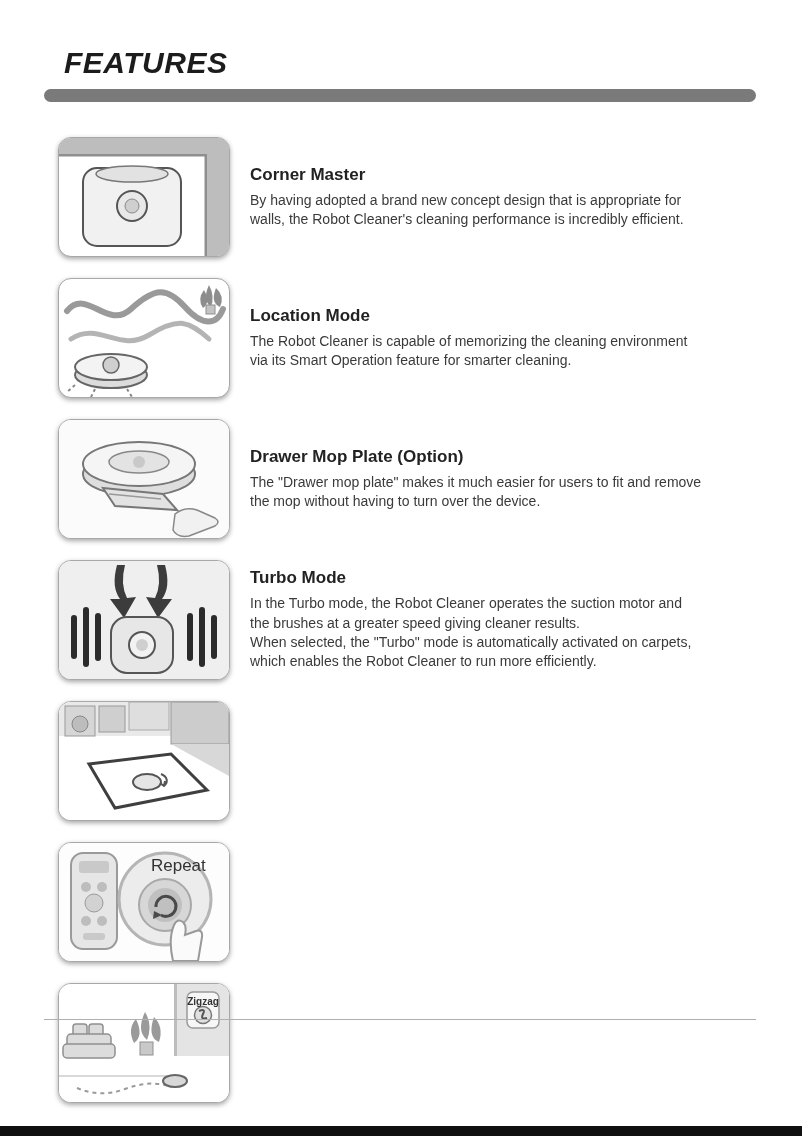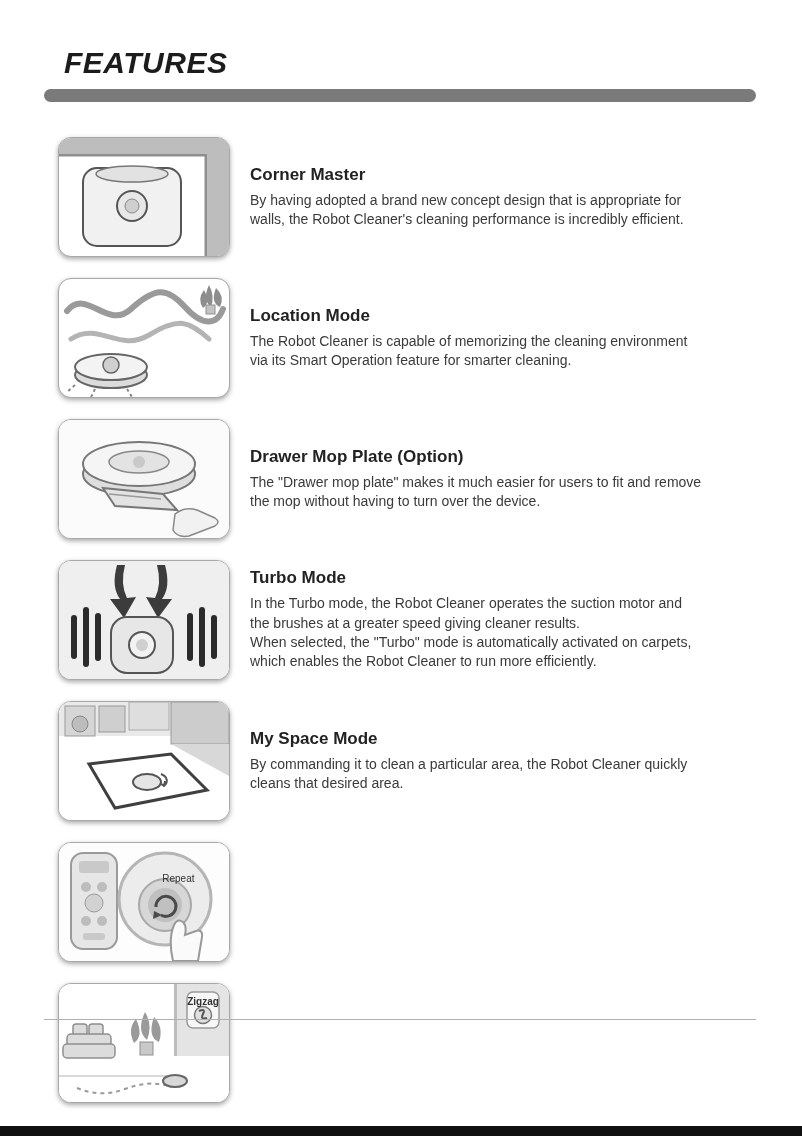--- a/index.html
+++ b/index.html
@@ -58,23 +58,23 @@
   }
   .thumb svg { display: block; width: 100%; height: 100%; }
   .thumb-label {
     position: absolute;
     color: #333333;
     font-weight: 400;
     white-space: nowrap;
   }
   .label-repeat {
     left: 62%;
-    top: 30px;
+    top: 13px;
     transform: translateX(-50%);
-    font-size: 10px;
+    font-size: 17px;
     padding-left: 28px;
   }
   .label-zigzag {
     left: 84.7%;
     top: 12px;
     transform: translateX(-50%);
     font-size: 10px;
     font-weight: bold;
   }
   .feature-text {
@@ -225,25 +225,20 @@
           <circle cx="21" cy="22" r="8" fill="#bdbdbd" stroke="#888"></circle>
           <rect x="40" y="4" width="26" height="26" fill="#cfcfcf" stroke="#999"></rect>
           <rect x="70" y="0" width="40" height="28" fill="#dedede" stroke="#aaa"></rect>
           <rect x="112" y="0" width="58" height="42" fill="#cccccc" stroke="#999"></rect>
           <path d="M112 42 L170 74 L170 42 Z" fill="#d8d8d8"></path>
           <path d="M30 62 L112 52 L148 88 L56 106 Z" fill="none" stroke="#3f3f3f" stroke-width="3"></path>
           <ellipse cx="88" cy="80" rx="14" ry="8" fill="#e5e5e5" stroke="#555" stroke-width="2"></ellipse>
           <path d="M102 72 a12 8 0 0 1 3 12 l-4 -3 m4 3 l1 -5" fill="none" stroke="#555" stroke-width="2"></path>
         </svg>
       </div>
-      <div class="feature-text">
-        <h2 class="feature-title">My Space Mode</h2>
-        <p class="feature-desc">By commanding it to clean a particular area, the Robot Cleaner quickly
-cleans that desired area.</p>
-      </div>
     </div>
 
     <div class="feature-row">
       <div class="thumb">
         <svg viewBox="0 0 170 118">
           <rect width="170" height="118" fill="#fdfdfd"></rect>
           <g>
             <rect x="12" y="10" width="46" height="96" rx="12" fill="#e6e6e6" stroke="#9a9a9a" stroke-width="2"></rect>
             <rect x="20" y="18" width="30" height="12" rx="3" fill="#c9c9c9"></rect>
             <circle cx="27" cy="44" r="5" fill="#bdbdbd"></circle>

